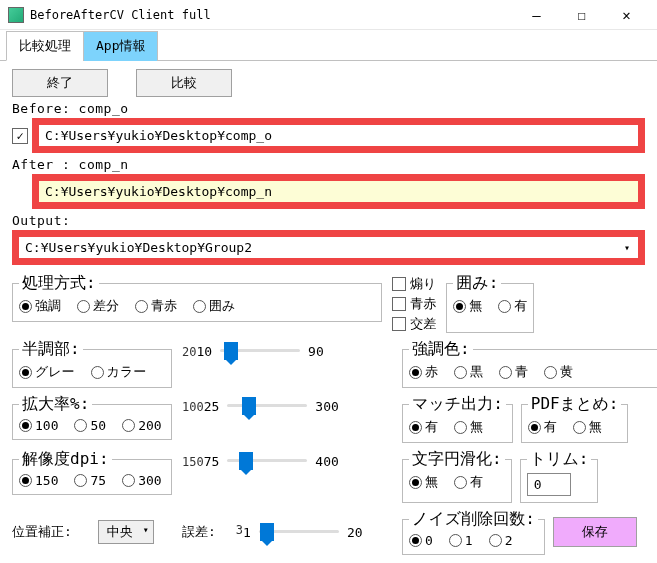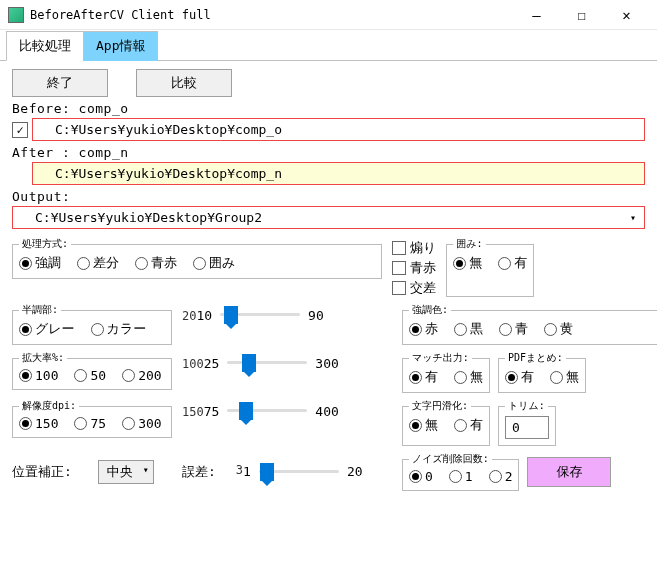--- a/index.html
+++ b/index.html
@@ -11,33 +11,33 @@
     .winbtn { width:45px; height:28px; display:flex; align-items:center; justify-content:center; font-size:14px; }
     .tabs { display:flex; border-bottom:1px solid #c0c0c0; padding-left:6px; }
     .tab { padding:5px 12px; border:1px solid #c0c0c0; border-bottom:none; background:#7dd3fc; margin-right:-1px; position:relative; top:1px; }
     .tab.active { background:#fff; border-bottom:1px solid #fff; }
     .content { padding:8px 12px 12px 12px; }
     .btnrow { display:flex; gap:28px; margin-bottom:4px; }
     .btn { min-width:96px; padding:4px 10px; border:1px solid #a0a0a0; background:#f0f0f0; text-align:center; }
     .label { font-family: monospace; letter-spacing:0.5px; margin-top:4px; }
     .pathrow { display:flex; align-items:center; gap:4px; margin-top:2px; }
     .checkbox { width:16px; height:16px; border:1px solid #666; display:flex; align-items:center; justify-content:center; font-size:12px; }
-    .pathbox { flex:1; border:1px solid #ef4444; padding:3px 22px; font-family: monospace; }
+    .pathbox { flex:1; border:7px solid #ef4444; padding:3px 6px; font-family: monospace; }
     .pathbox.yellow { background:#fdfdd6; }
     .combobox { position:relative; }
     .combo-arrow { position:absolute; right:2px; top:2px; width:18px; height:calc(100% - 4px); display:flex; align-items:center; justify-content:center; font-size:10px; }
     fieldset { border:1px solid #bbb; padding:3px 6px 6px 6px; margin:0; }
-    legend { padding:0 3px; font-size:10px; }
+    legend { padding:0 3px; font-size:16px; }
     .radio-group { display:flex; gap:16px; flex-wrap:wrap; }
     .radio { display:flex; align-items:center; gap:3px; }
     .radio-dot { width:13px; height:13px; border:1px solid #555; border-radius:50%; display:flex; align-items:center; justify-content:center; }
     .radio-dot.checked::after { content:''; width:7px; height:7px; background:#000; border-radius:50%; }
     .grid { display:grid; grid-template-columns: 160px 200px 270px; gap:6px 10px; margin-top:6px; align-items:start; }
     .checklist { display:flex; flex-direction:column; gap:2px; margin-top:2px; }
-    .checkrow { display:flex; align-items:center; gap:4px; }
+    .checkrow { display:flex; align-items:center; gap:4px;justify-content:flex-end; }
     .slider-block { display:flex; align-items:center; gap:8px; }
     .slider-label-top { text-align:center; font-size:12px; color:#333; margin-bottom:-2px; }
     .slider { position:relative; width:80px; height:24px; }
     .track { position:absolute; top:10px; left:0; right:0; height:3px; background:#ddd; border-radius:2px; }
     .thumb { position:absolute; top:3px; width:14px; height:18px; background:#0078d7; transform:translateX(-50%); }
     .thumb::after { content:''; position:absolute; bottom:-5px; left:1px; border-left:6px solid transparent; border-right:6px solid transparent; border-top:6px solid #0078d7; }
     .row2 { display:grid; grid-template-columns: 160px 210px 260px; gap:6px 10px; margin-top:6px; align-items:start; }
     .rightcol { display:flex; gap:8px; }
     .poslabel { margin-right:20px; }
     .select { border:1px solid #999; padding:2px 20px 2px 8px; position:relative; background:#f0f0f0; }

